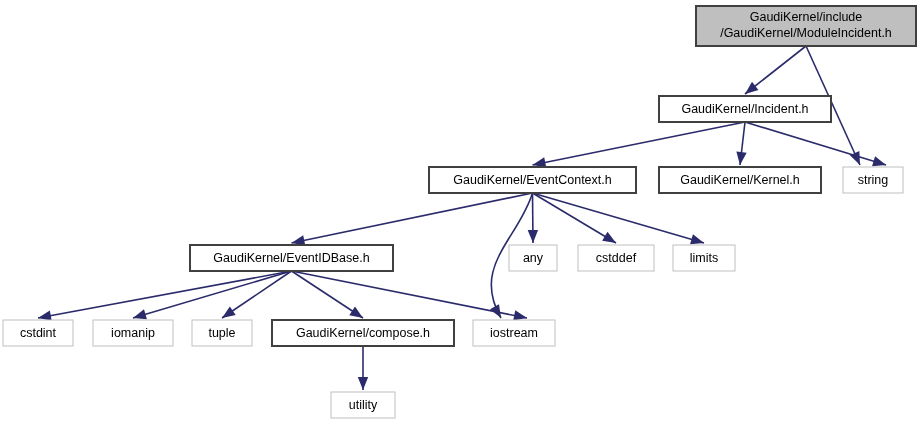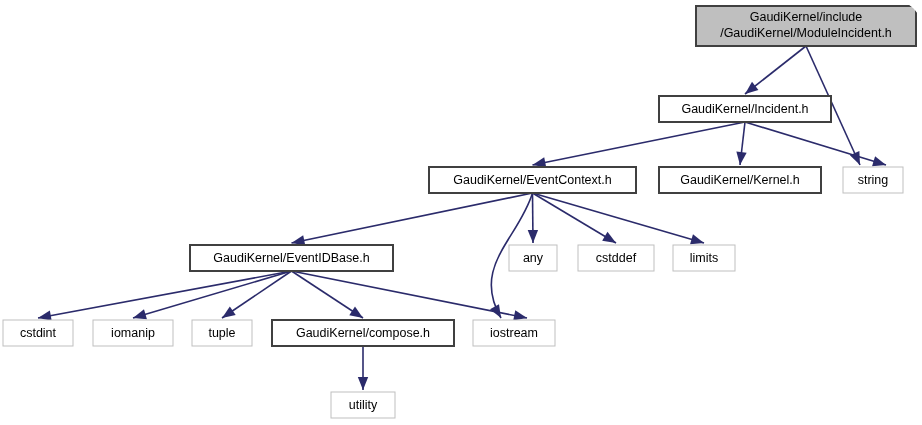--- a/index.html
+++ b/index.html
@@ -9,21 +9,20 @@
   }
   body {
     font-family: "Liberation Sans", sans-serif;
   }
   #graph-wrap {
     position: relative;
     width: 922px;
     height: 425px;
     background: #ffffff;
     overflow: hidden;
-    border-radius: 29px;
   }
   svg#depgraph {
     display: block;
     width: 922px;
     height: 425px;
   }
   .node-box {
     stroke-width: 1;
   }
   .node-box.sys {

